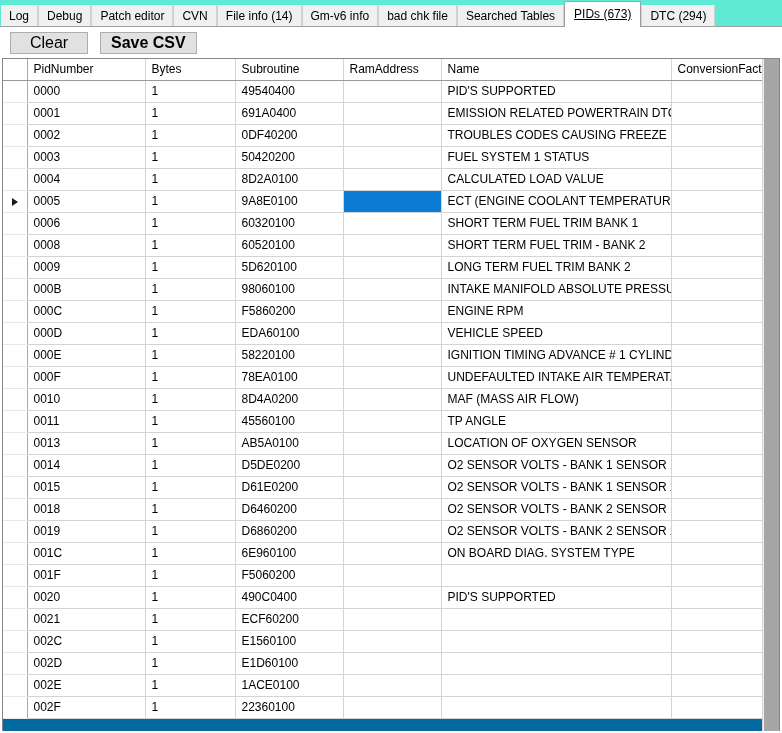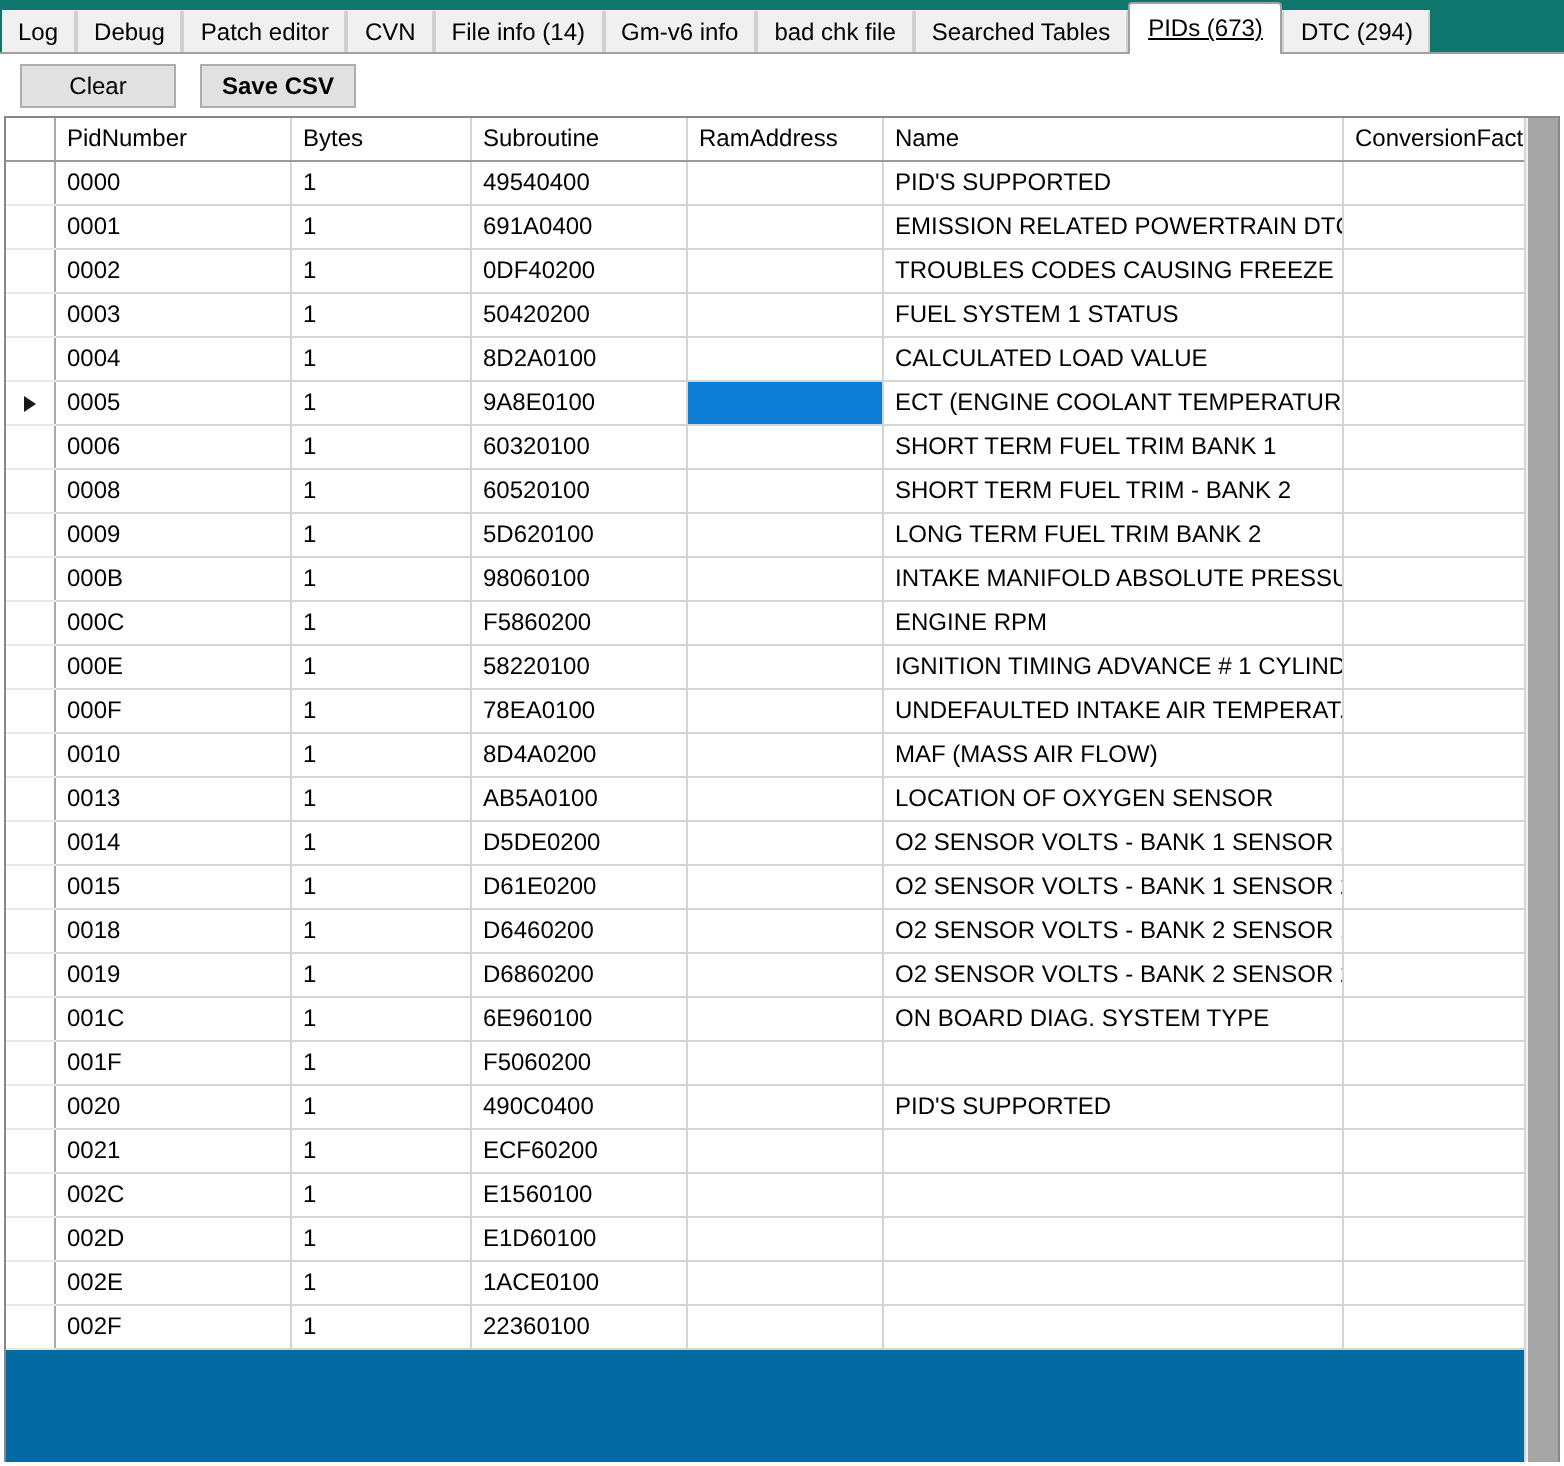--- a/index.html
+++ b/index.html
@@ -15,21 +15,21 @@
     font-family: "Liberation Sans", sans-serif;
     font-size: 12px;
     color: #000000;
     -webkit-font-smoothing: antialiased;
   }
 
   
   #tabstrip {
     position: relative;
     height: 27px;
-    background: #0f766e;
+    background: #5eead4;
     border-bottom: 1px solid #a0a0a0;
     display: flex;
     align-items: flex-end;
     padding-left: 1px;
     box-sizing: border-box;
   }
   .tab {
     position: relative;
     height: 21px;
     line-height: 21px;
@@ -68,21 +68,21 @@
     align-items: center;
     padding-left: 10px;
     box-sizing: border-box;
   }
   .btn {
     height: 22px;
     min-width: 78px;
     background: #e1e1e1;
     border: 1px solid #adadad;
     font-family: "Liberation Sans", sans-serif;
-    font-size: 12px;
+    font-size: 16px;
     color: #000;
     cursor: default;
     padding: 0 10px;
     box-sizing: border-box;
     line-height: 20px;
     text-align: center;
   }
   #save-csv-button { margin-left: 12px; min-width: 76px; font-weight: bold; }
 
   
@@ -321,20 +321,29 @@
           <td class="rowhdr"></td>
           <td>000C</td>
           <td>1</td>
           <td>F5860200</td>
           <td></td>
           <td>ENGINE RPM</td>
           <td></td>
         </tr>
         <tr>
           <td class="rowhdr"></td>
+          <td>000D</td>
+          <td>1</td>
+          <td>EDA60100</td>
+          <td></td>
+          <td>VEHICLE SPEED</td>
+          <td></td>
+        </tr>
+        <tr>
+          <td class="rowhdr"></td>
           <td>000E</td>
           <td>1</td>
           <td>58220100</td>
           <td></td>
           <td>IGNITION TIMING ADVANCE # 1 CYLINDER</td>
           <td></td>
         </tr>
         <tr>
           <td class="rowhdr"></td>
           <td>000F</td>
@@ -344,20 +353,29 @@
           <td>UNDEFAULTED INTAKE AIR TEMPERAT...</td>
           <td></td>
         </tr>
         <tr>
           <td class="rowhdr"></td>
           <td>0010</td>
           <td>1</td>
           <td>8D4A0200</td>
           <td></td>
           <td>MAF (MASS AIR FLOW)</td>
+          <td></td>
+        </tr>
+        <tr>
+          <td class="rowhdr"></td>
+          <td>0011</td>
+          <td>1</td>
+          <td>45560100</td>
+          <td></td>
+          <td>TP ANGLE</td>
           <td></td>
         </tr>
         <tr>
           <td class="rowhdr"></td>
           <td>0013</td>
           <td>1</td>
           <td>AB5A0100</td>
           <td></td>
           <td>LOCATION OF OXYGEN SENSOR</td>
           <td></td>

